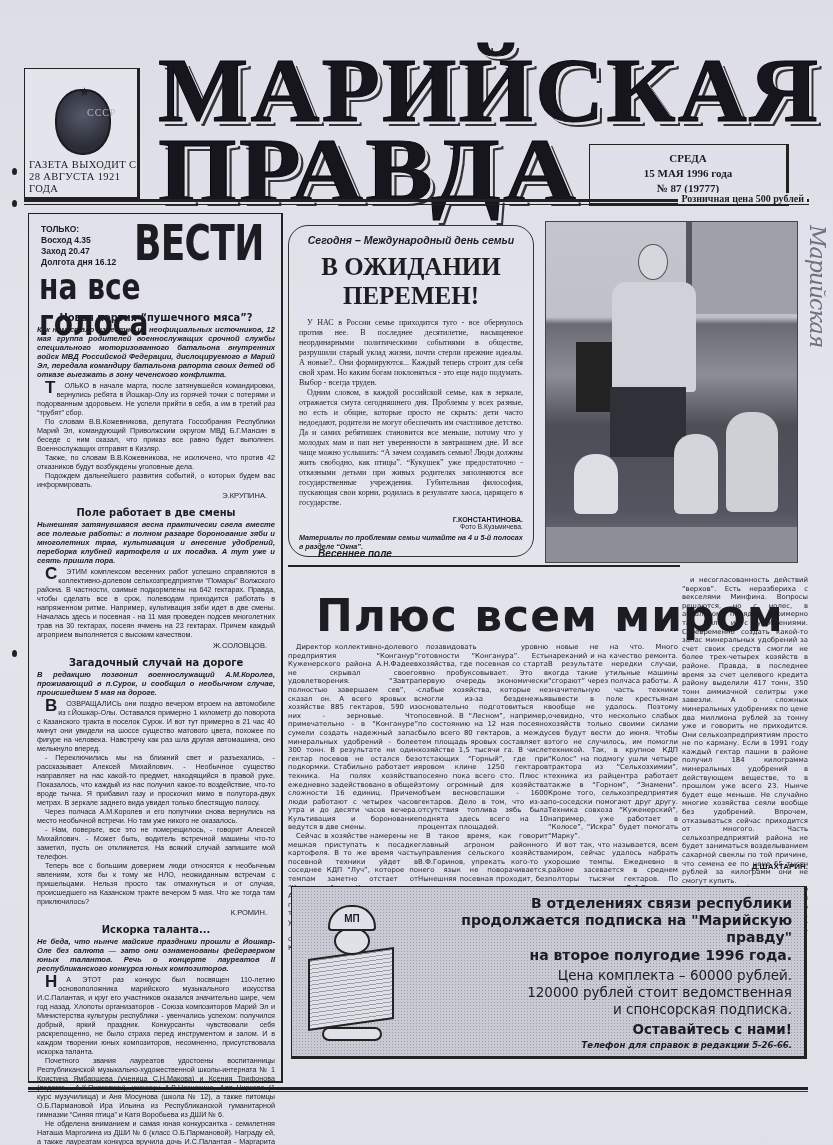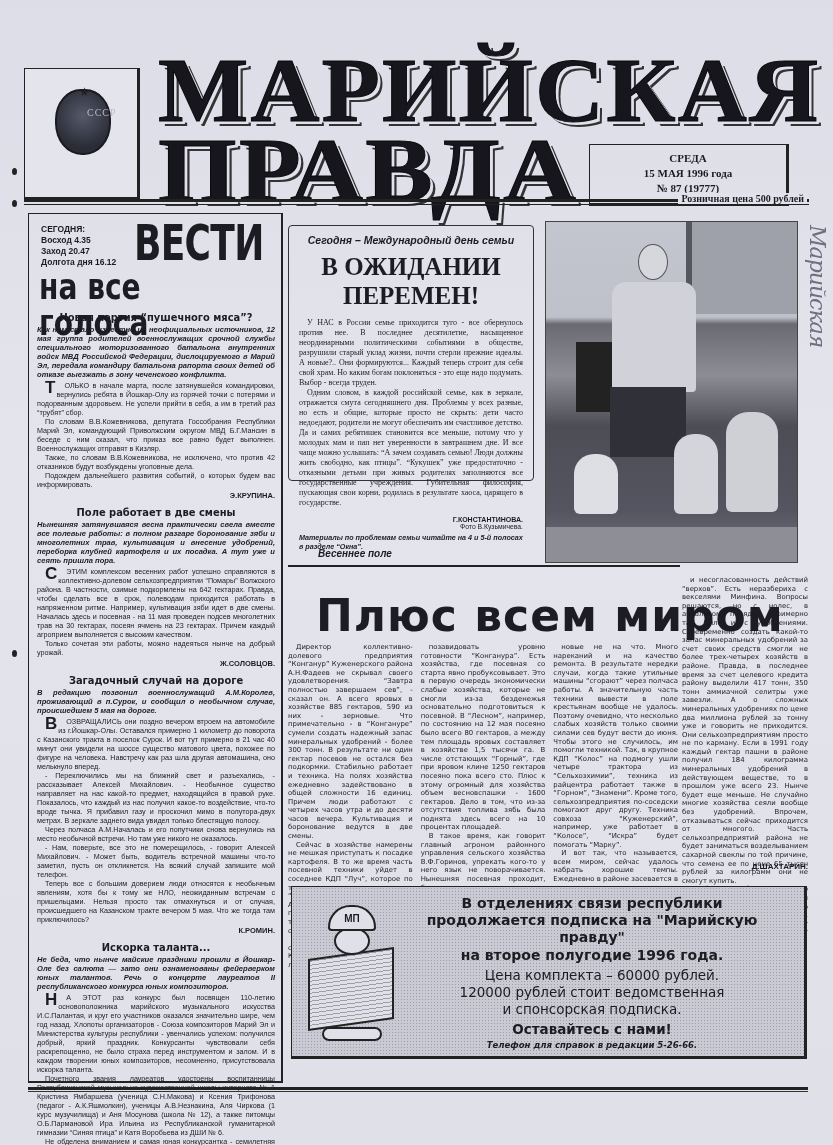--- a/index.html
+++ b/index.html
@@ -76,26 +76,26 @@
     line-height: 1; transform: scaleX(0.78); transform-origin: left;
   }
   .left-articles { position: absolute; left: 8px; top: 94px; width: 238px; }
   .art-title {
     text-align: center; font-family: "DejaVu Sans Condensed", "DejaVu Sans", sans-serif;
     font-weight: bold; font-size: 11px; margin: 3px 0 1px;
   }
   .lead { font-style: italic; font-weight: bold; font-size: 7.6px; line-height: 9px; margin-bottom: 2px; text-align: justify; }
   .body { font-size: 7.2px; line-height: 9px; text-align: justify; text-indent: 8px; }
   .body.dropcap::first-letter { font-size: 17px; font-weight: bold; float: left; line-height: 14px; margin-right: 1px; }
-  .sig { text-align: right; font-weight: bold; font-size: 7.5px; margin: 2px 0 6px; }
+  .sig { text-align: right; font-weight: normal; font-size: 7.5px; margin: 2px 8px 6px; }
 
   
   .family-box {
-    position: absolute; left: 288px; top: 225px; width: 246px; height: 256px;
-    border: 1.5px solid #333; border-radius: 4px; padding: 8px 10px;
+    position: absolute; left: 288px; top: 225px; width: 246px; height: 332px;
+    border: 1.5px solid #333; border-radius: 20px; padding: 8px 10px;
   }
   .family-kicker { font-style: italic; font-weight: bold; font-size: 10.5px; text-align: center; }
   .family-title {
     font-family: "Liberation Serif", serif; font-weight: bold; font-size: 25px;
     text-align: center; line-height: 29px; margin: 6px 0 8px;
   }
   .family-body { font-family: "Liberation Serif", serif; font-size: 8px; line-height: 10px; text-align: justify; text-indent: 8px; }
   .family-sig { text-align: right; font-weight: bold; font-size: 7px; margin-top: 8px; }
   .family-photo-credit { text-align: right; font-size: 6.8px; }
   .family-note { font-style: italic; font-weight: bold; font-size: 7.2px; line-height: 9px; margin-top: 3px; }
@@ -125,41 +125,41 @@
   }
 
   .hr-thick { position:absolute; left: 288px; top: 565px; width: 392px; height: 2px; background: #222; }
 
   
   .sow-kicker { position:absolute; left: 318px; top: 548px; font-style: italic; font-weight: bold; font-size: 10px; }
   .sow-title {
     position:absolute; left: 316px; top: 590px;
     font-family: "DejaVu Sans", sans-serif; font-weight: bold; font-size: 44px; letter-spacing: 1px;
   }
-  .sow-cols { position:absolute; left: 288px; top: 643px; width: 390px; height: 225px; display:flex; gap: 8px; }
+  .sow-cols { position:absolute; left: 288px; top: 643px; width: 390px; height: 225px; display:flex; }
   .sow-col { flex: 1; font-size: 6.9px; line-height: 8.6px; text-align: justify; font-family: "DejaVu Sans", sans-serif; }
   .sow-col p { text-indent: 8px; }
   .sow-right { position:absolute; left: 682px; top: 576px; width: 126px; font-size: 6.9px; line-height: 8.6px; text-align: justify; font-family: "DejaVu Sans", sans-serif; }
   .sow-right p { text-indent: 8px; }
   .sow-sig { position:absolute; right: 25px; top: 862px; font-weight: bold; font-size: 8px; }
 
   
   .ad {
     position: absolute; left: 291px; top: 886px; width: 516px; height: 173px;
     border: 1.5px solid #222; border-right-width: 3px; border-bottom-width: 3px;
     background-color: #c9cad3;
     background-image: radial-gradient(#9c9da6 0.7px, transparent 0.8px);
     background-size: 3px 3px;
   }
   .ad-mascot { position:absolute; left: 14px; top: 18px; width: 90px; height: 140px; }
   .ad-mascot .cap { position:absolute; left: 22px; top: 0; width: 48px; height: 26px; border: 2px solid #222; border-radius: 24px 24px 4px 4px; background:#e0e1e8; font-size: 10px; font-weight: bold; text-align:center; line-height: 24px; }
   .ad-mascot .face { position:absolute; left: 28px; top: 22px; width: 36px; height: 28px; border: 2px solid #222; border-radius: 50%; background:#e0e1e8; }
   .ad-mascot .paper { position:absolute; left: 2px; top: 48px; width: 86px; height: 72px; border: 2px solid #222; background: repeating-linear-gradient(0deg, #e0e1e8 0 3px, #9d9ea6 3px 4px); transform: skewY(-8deg); }
   .ad-mascot .feet { position:absolute; left: 16px; top: 122px; width: 60px; height: 14px; border: 2px solid #222; border-radius: 8px; background:#e0e1e8; }
-  .ad-text { position:absolute; left: 100px; top: 8px; width: 400px; text-align: center; font-family: "DejaVu Sans", sans-serif; }
+  .ad-text { position:absolute; left: 100px; top: 8px; width: 400px; text-align: right; font-family: "DejaVu Sans", sans-serif; }
   .ad-l1 { font-size: 14px; font-weight: bold; line-height: 17px; }
   .ad-l2 { font-size: 14px; font-weight: bold; line-height: 17px; }
   .ad-l3 { font-size: 14px; font-weight: bold; line-height: 18px; }
   .ad-l4 { font-size: 13.5px; line-height: 17px; margin-top: 3px; padding-left: 20px; }
   .ad-l5 { font-size: 13.5px; line-height: 17px; }
   .ad-l6 { font-size: 13.5px; line-height: 17px; }
   .ad-l7 { font-size: 13.5px; font-weight: bold; line-height: 18px; margin-top: 2px; }
   .ad-l8 { font-size: 8.5px; font-style: italic; font-weight: bold; margin-top: 2px; }
 
   .bottom-rule { position:absolute; left: 28px; top: 1087px; width: 780px; height: 5px; border-top: 3px solid #222; border-bottom: 1px solid #333; }
@@ -173,35 +173,36 @@
   <span class="pin" style="left:12px; top:168px;"></span>
   <span class="pin" style="left:12px; top:200px;"></span>
   <span class="pin" style="left:12px; top:650px;"></span>
 
   <div class="masthead">
     <div class="emblem-box">
       <div class="emblem">
         <span class="star">★</span>
         <span class="letters">СССР</span>
       </div>
+      <div class="emblem-caption">ГАЗЕТА ВЫХОДИТ С 28 АВГУСТА 1921 ГОДА</div>
     </div>
     <div class="title-line title-1">МАРИЙСКАЯ</div>
     <div class="title-line title-2">ПРАВДА</div>
     <div class="datebox">
       <div>СРЕДА</div>
       <div>15 МАЯ 1996 года</div>
       <div>№ 87 (19777)</div>
     </div>
   </div>
   <div class="price-rule"></div>
   <div class="price">Розничная цена 500 рублей</div>
 
   <div class="left-col">
     <div class="today">
-      <div>СЕГОДНЯ:</div>
+      <div>ТОЛЬКО:</div>
       <div>Восход 4.35</div>
       <div>Заход 20.47</div>
       <div>Долгота дня 16.12</div>
     </div>
     <div class="vesti-title">ВЕСТИ</div>
     <div class="vesti-sub">на все голоса</div>
 
     <div class="left-articles">
       <div>
         <div class="art-title">Новая партия “пушечного мяса”?</div>
@@ -209,29 +210,28 @@
         <p class="body dropcap">ТОЛЬКО в начале марта, после затянувшейся командировки, вернулись ребята в Йошкар-Олу из горячей точки с потерями и подорванным здоровьем. Не успели прийти в себя, а им в третий раз “трубят” сбор.</p>
         <p class="body">По словам В.В.Кожевникова, депутата Госсобрания Республики Марий Эл, командующий Приволжским округом МВД Б.Г.Мансин в беседе с ним сказал, что приказ все равно будет выполнен. Военнослужащих отправят в Кизляр.</p>
         <p class="body">Также, по словам В.В.Кожевникова, не исключено, что против 42 отказников будут возбуждены уголовные дела.</p>
         <p class="body">Подождем дальнейшего развития событий, о которых будем вас информировать.</p>
         <div class="sig">Э.КРУПИНА.</div>
       </div>
       <div>
         <div class="art-title">Поле работает в две смены</div>
         <div class="lead">Нынешняя затянувшаяся весна практически свела вместе все полевые работы: в полном разгаре боронование зяби и многолетних трав, культивация и внесение удобрений, переборка клубней картофеля и их посадка. А тут уже и сеять пришла пора.</div>
         <p class="body dropcap">С ЭТИМ комплексом весенних работ успешно справляются в коллективно-долевом сельхозпредприятии “Помары” Волжского района. В частности, озимые подкормлены на 642 гектарах. Правда, чтобы сделать все в срок, полеводам приходится работать в напряженном ритме. Например, культивация зяби идет в две смены. Началась здесь и посевная - на 11 мая проведен подсев многолетних трав на 30 гектарах, посеян ячмень на 23 гектарах. Причем каждый агроприем выполняется с высоким качеством.</p>
-        <p class="body">Только сочетая эти работы, можно надеяться нынче на добрый урожай.</p>
         <div class="sig">Ж.СОЛОВЦОВ.</div>
       </div>
       <div>
         <div class="art-title">Загадочный случай на дороге</div>
         <div class="lead">В редакцию позвонил военнослужащий А.М.Королев, проживающий в п.Сурок, и сообщил о необычном случае, происшедшем 5 мая на дороге.</div>
         <p class="body dropcap">ВОЗВРАЩАЛИСЬ они поздно вечером втроем на автомобиле из г.Йошкар-Олы. Оставался примерно 1 километр до поворота с Казанского тракта в поселок Сурок. И вот тут примерно в 21 час 40 минут они увидели на шоссе существо матового цвета, похожее по фигуре на человека. Навстречу как раз шла другая автомашина, оно мелькнуло вперед.</p>
         <p class="body">- Переключились мы на ближний свет и разъехались, - рассказывает Алексей Михайлович. - Необычное существо направляет на нас какой-то предмет, находящийся в правой руке. Показалось, что каждый из нас получил какое-то воздействие, что-то вроде тычка. Я прибавил газу и проскочил мимо в полутора-двух метрах. В зеркале заднего вида увидел только блестящую полосу.</p>
-        <p class="body">Через полчаса А.М.Началась и его попутчики снова вернулись на место необычной встречи. Но там уже никого не оказалось.</p>
+        <p class="body">Через полчаса А.М.Королев и его попутчики снова вернулись на место необычной встречи. Но там уже никого не оказалось.</p>
         <p class="body">- Нам, поверьте, все это не померещилось, - говорит Алексей Михайлович. - Может быть, водитель встречной машины что-то заметил, пусть он откликнется. На всякий случай запишите мой телефон.</p>
         <p class="body">Теперь все с большим доверием люди относятся к необычным явлениям, хотя бы к тому же НЛО, неожиданным встречам с пришельцами. Нельзя просто так отмахнуться и от случая, происшедшего на Казанском тракте вечером 5 мая. Что же тогда там приключилось?</p>
         <div class="sig">К.РОМИН.</div>
       </div>
       <div>
         <div class="art-title">Искорка таланта...</div>
         <div class="lead">Не беда, что нынче майские праздники прошли в Йошкар-Оле без салюта — зато они ознаменованы фейерверком юных талантов. Речь о концерте лауреатов II республиканского конкурса юных композиторов.</div>
         <p class="body dropcap">НА ЭТОТ раз конкурс был посвящен 110-летию основоположника марийского музыкального искусства И.С.Палантая, и круг его участников оказался значительно шире, чем год назад. Хлопоты организаторов - Союза композиторов Марий Эл и Министерства культуры республики - увенчались успехом: получился добрый, яркий праздник. Конкурсанты чувствовали себя раскрепощенно, не было страха перед инструментом и залом. И в каждом творении юных композиторов, несомненно, присутствовала искорка таланта.</p>
         <p class="body">Почетного звания лауреатов удостоены воспитанницы Республиканской музыкально-художественной школы-интерната № 1 Кристина Ямбаршева (ученица С.Н.Макова) и Ксения Трифонова (педагог - А.К.Яшмолкин), ученицы А.В.Незнакина, Аля Чиркова (1 курс музучилища) и Аня Мосунова (школа № 12), а также питомцы О.Б.Пармановой Ира Ильина из Республиканской гуманитарной гимназии “Синяя птица” и Катя Воробьева из ДШИ № 6.</p>
         <p class="body">Не обделена вниманием и самая юная конкурсантка - семилетняя Наташа Марголина из ДШИ № 6 (класс О.Б.Пармановой). Награду ей, а также лауреатам конкурса вручила дочь И.С.Палантая - Маргарита Ивановна Клечникова.</p>

